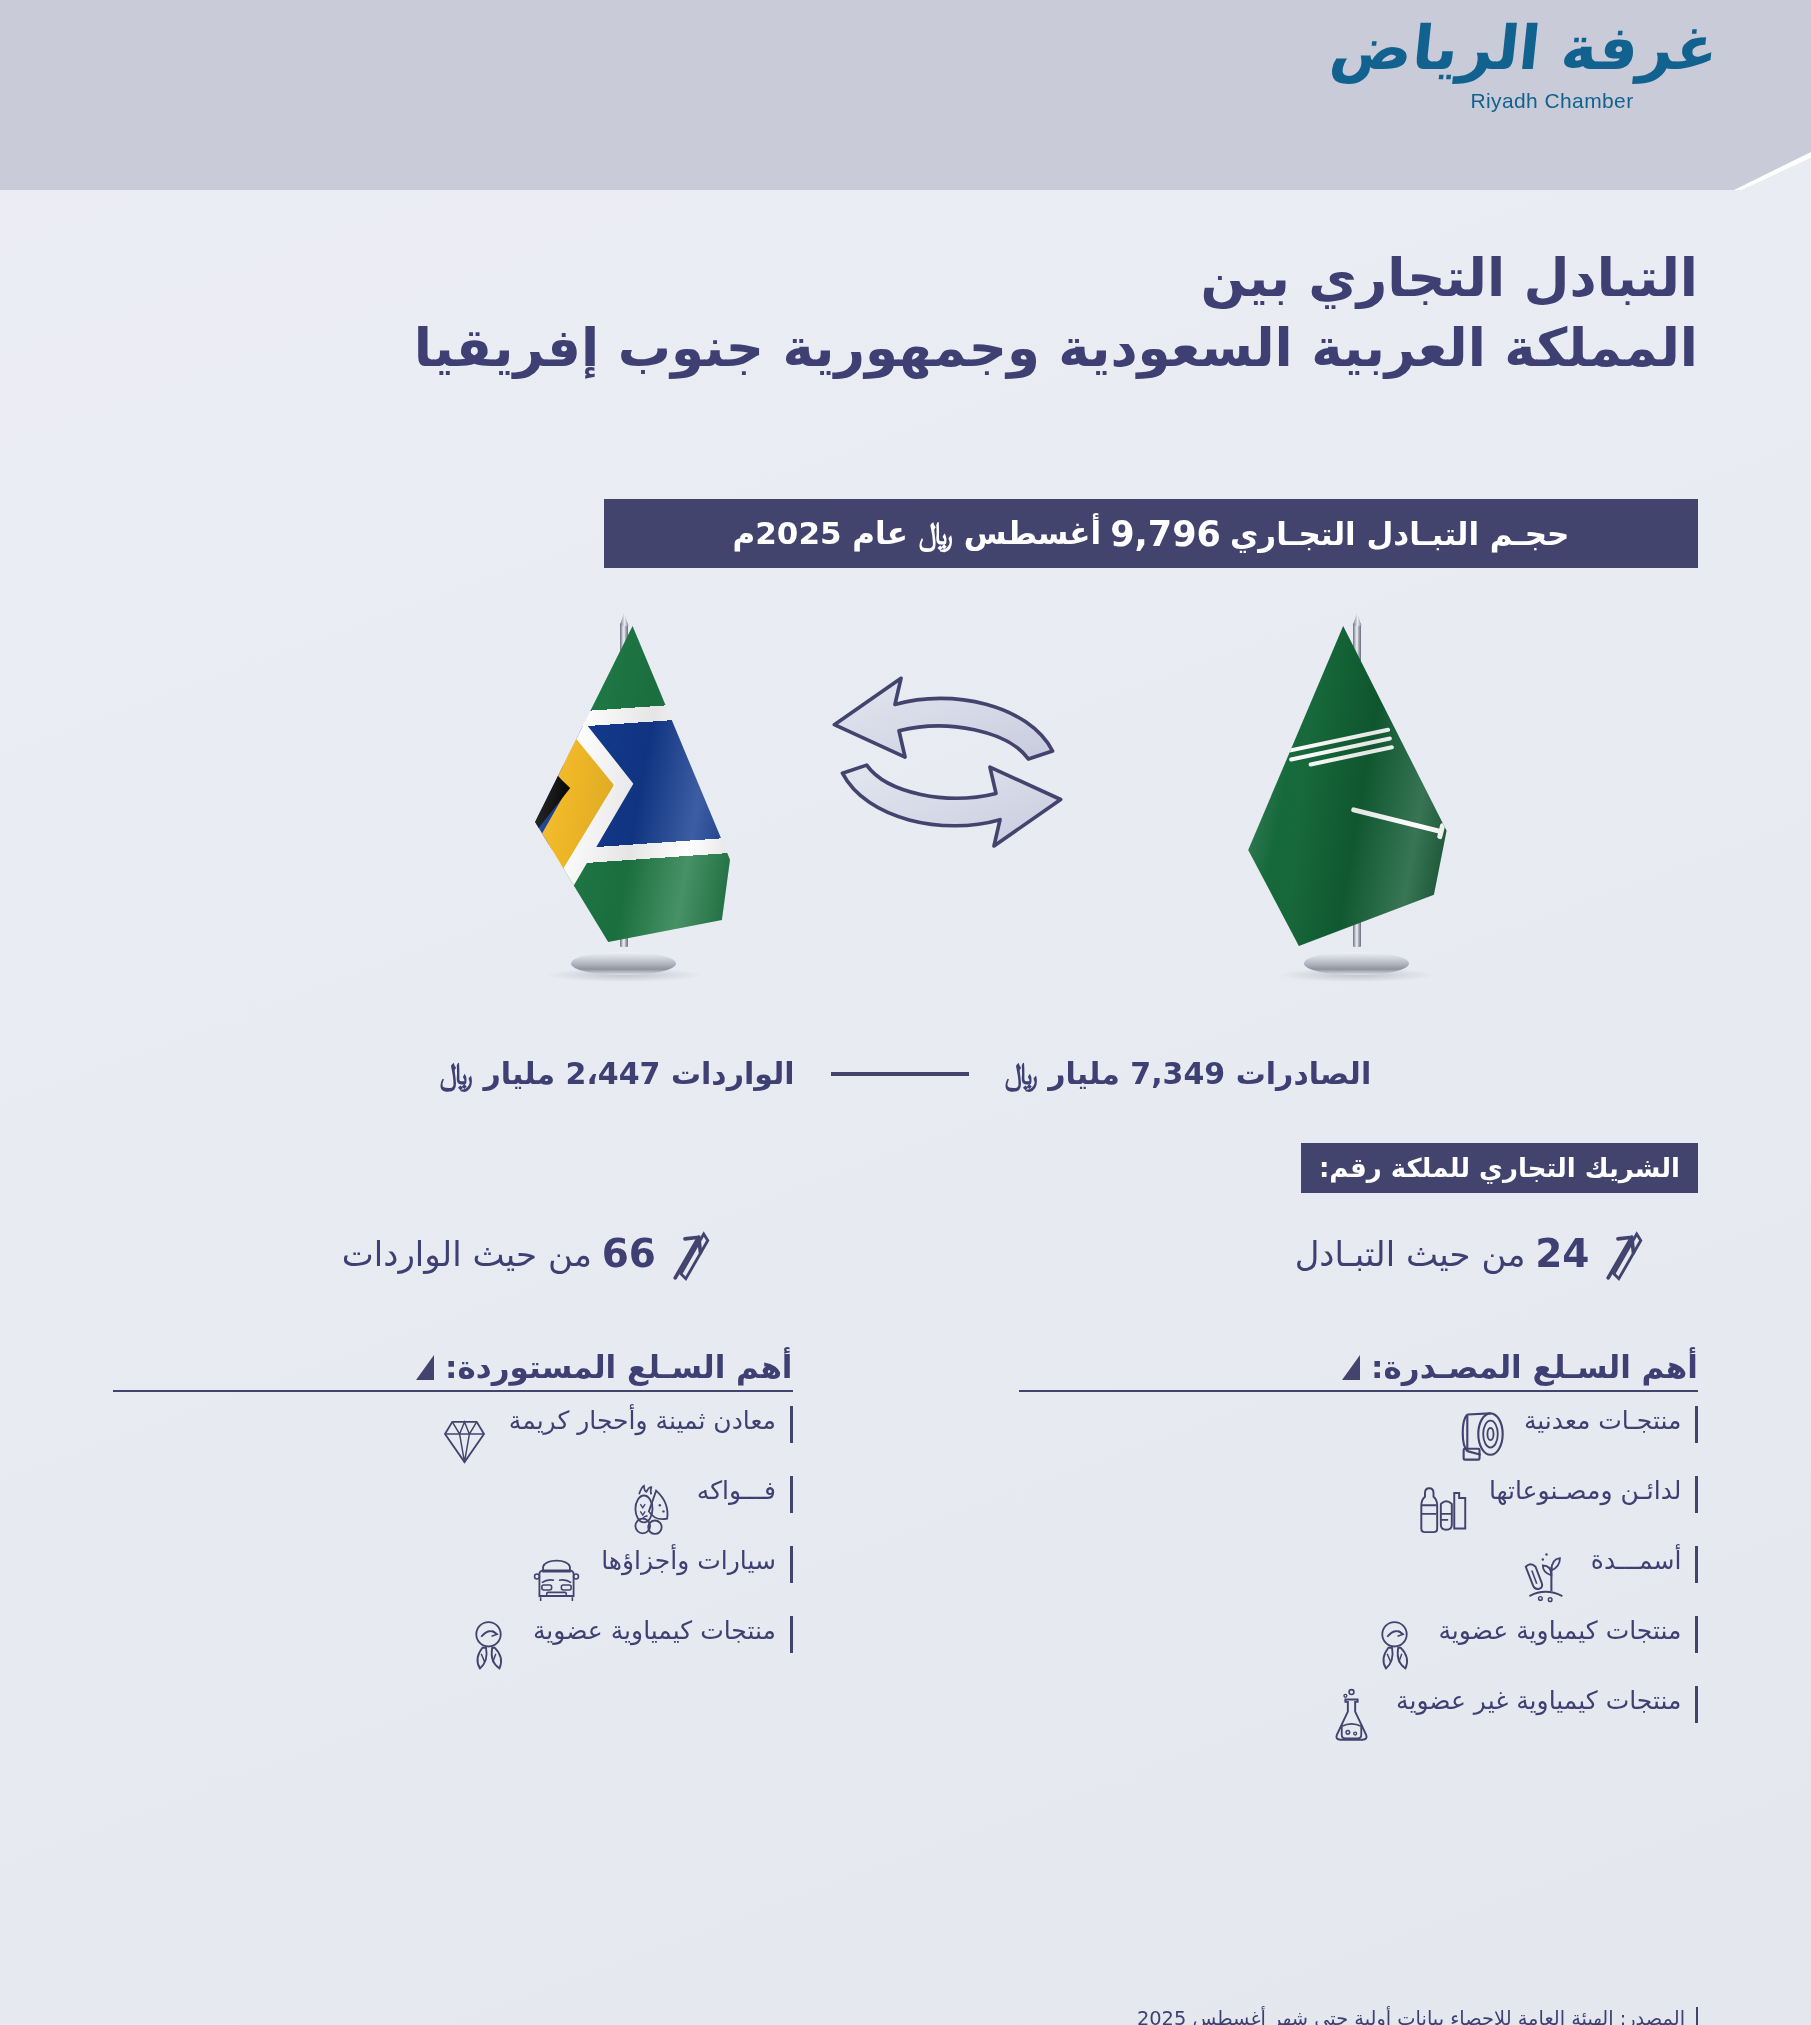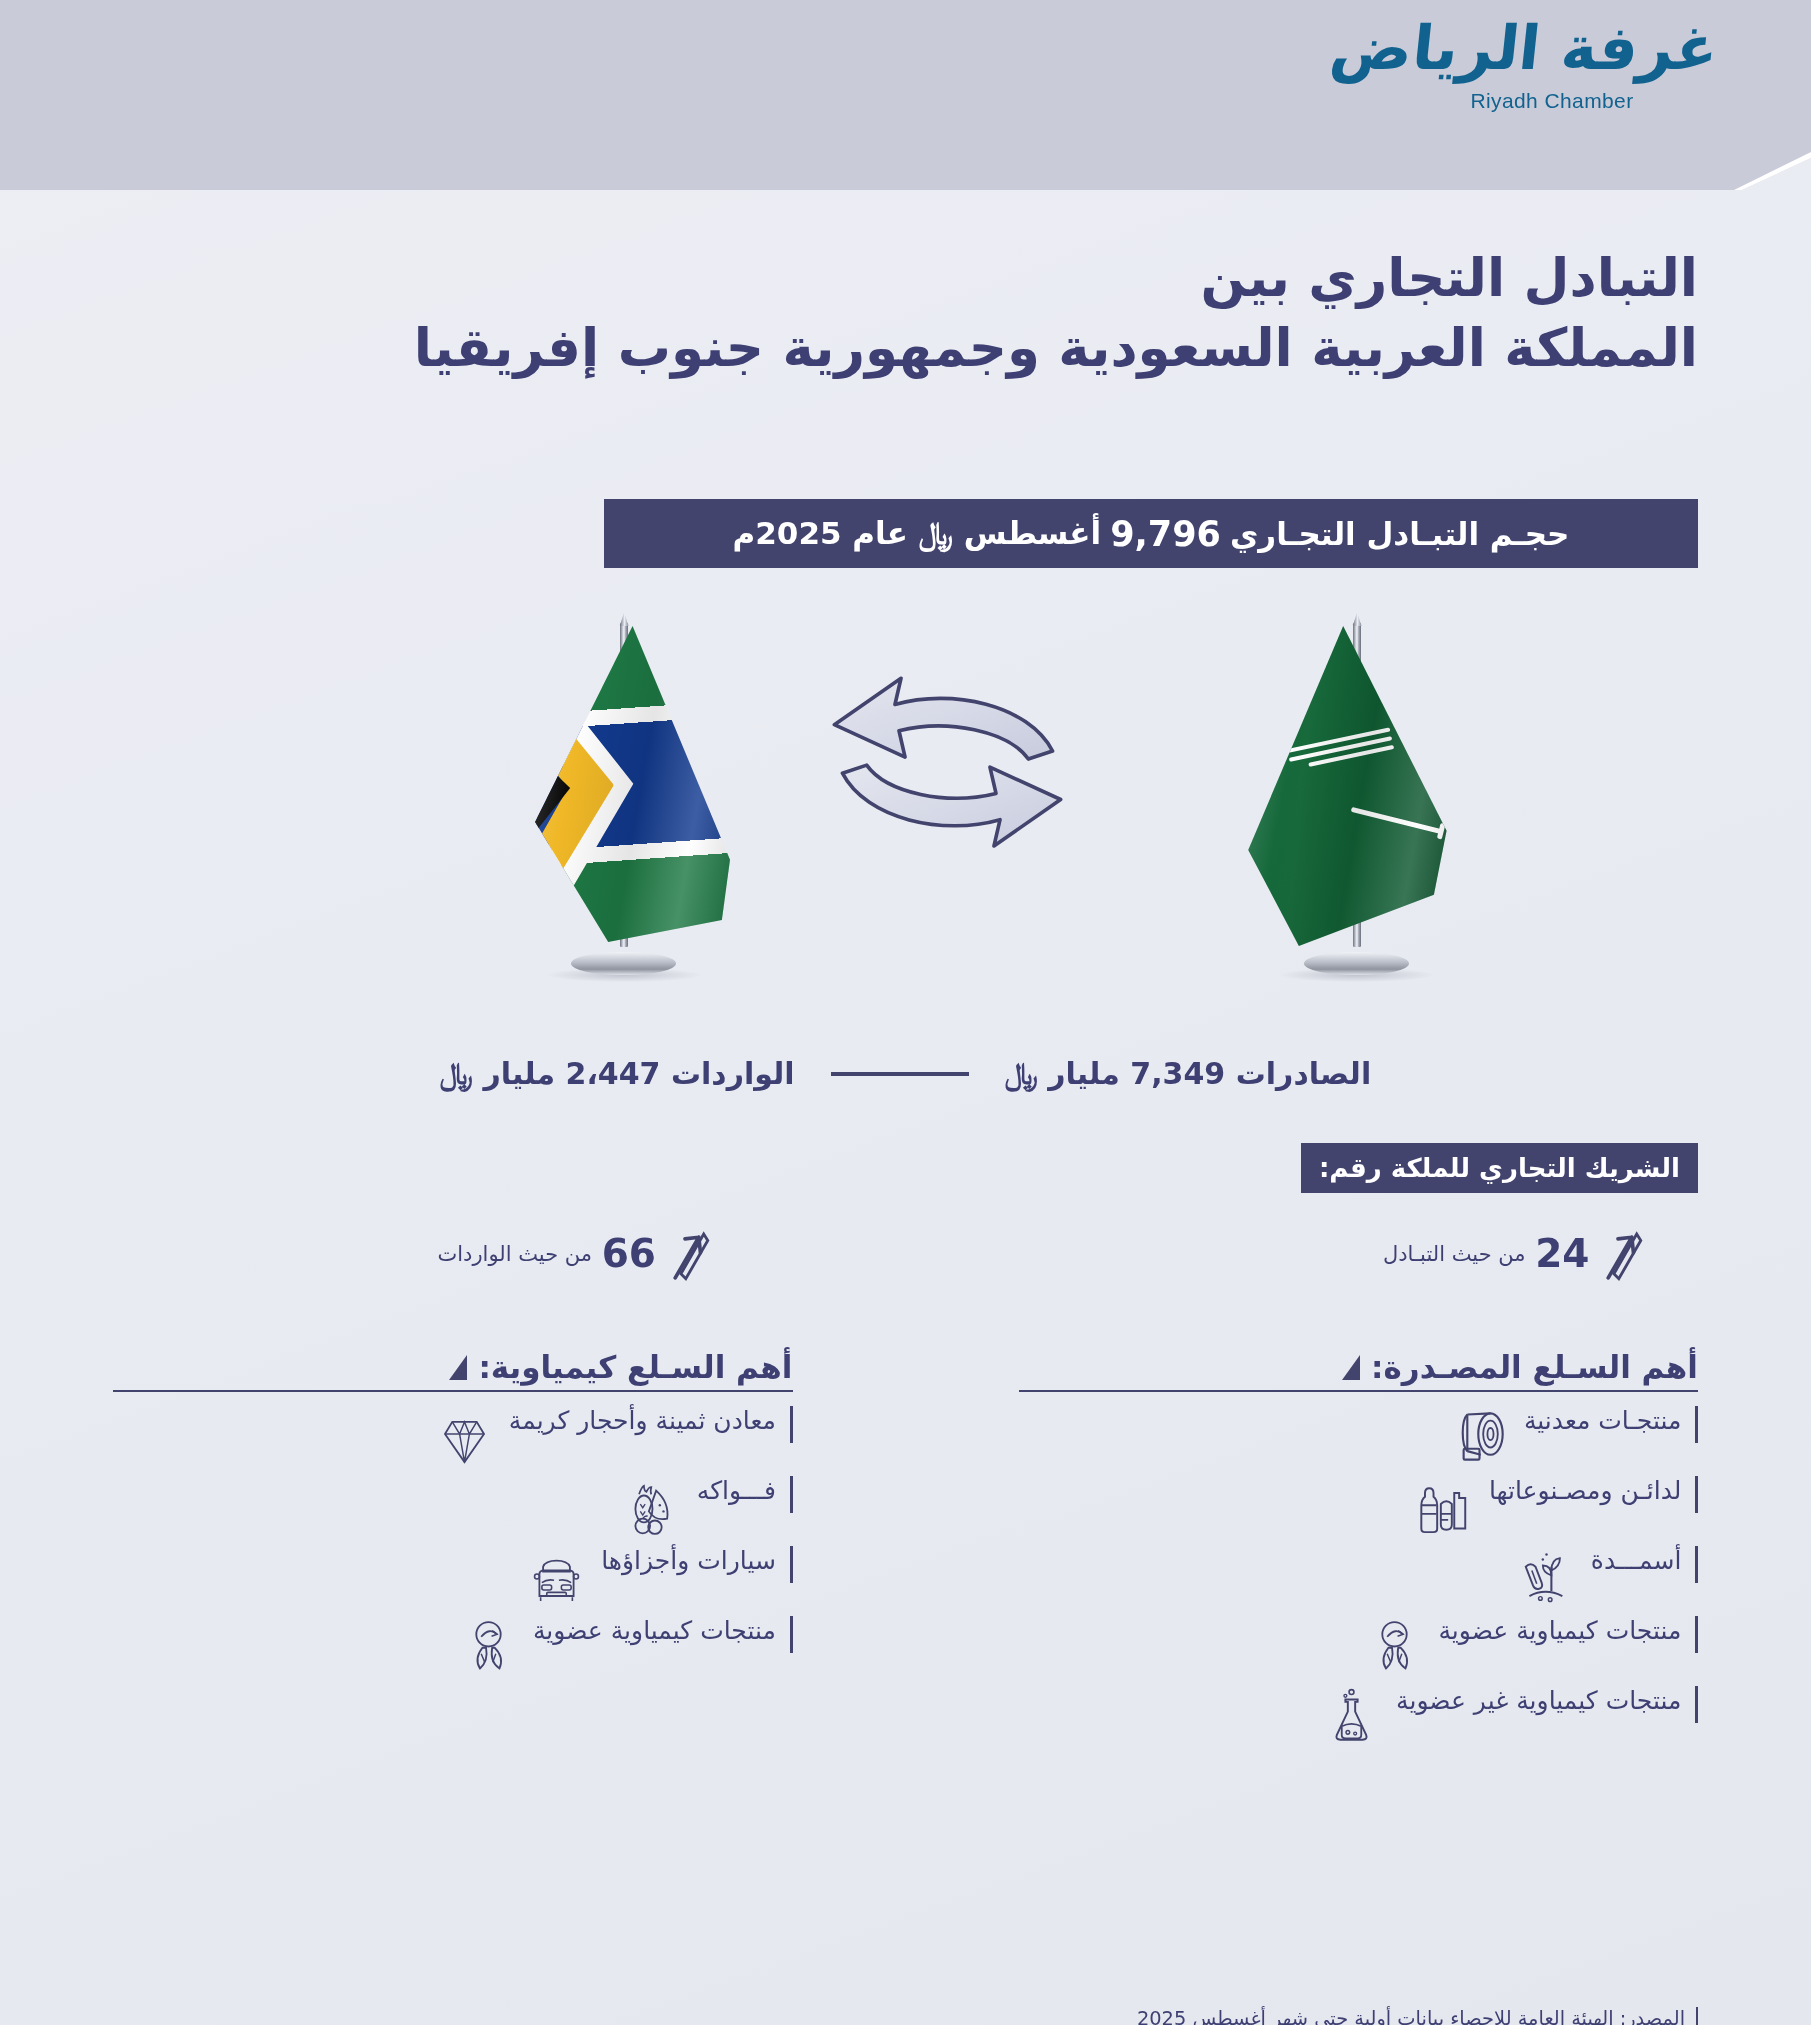--- a/index.html
+++ b/index.html
@@ -206,21 +206,21 @@
     position:absolute; top:1219px; left:0; width:1811px; height:69px;
     display:flex; direction:rtl;
   }
   .rank-col{ width:50%; display:flex; align-items:center; }
   .rank-col.exp{ justify-content:flex-start; padding-right:162px; }
   .rank-col.imp{ justify-content:flex-start; padding-right:190px; }
   .rank-arrow{
     width:49px; height:57px; flex:none; margin-left:10.5px;
   }
   .rank-num{ font-size:39px; font-weight:700; color:#3e3f72; margin-left:9.7px; }
-  .rank-txt{ font-size:21px; color:#3e3f72; white-space:nowrap; }
+  .rank-txt{ font-size:34px; color:#3e3f72; white-space:nowrap; }
 
   
   .goods{
     position:absolute; top:1349px; left:0; width:1811px;
     display:flex; direction:rtl;
   }
   .goods-col{ width:50%; padding:0 113px; }
   .goods-head{
     display:flex; align-items:center; justify-content:flex-start;
     gap:11.3px; padding-bottom:4.9px;
@@ -433,21 +433,21 @@
           <circle cx="44" cy="76" r="3" fill="none" stroke="#43446e" stroke-width="2.4"></circle>
           <circle cx="56" cy="78" r="2.4" fill="none" stroke="#43446e" stroke-width="2.2"></circle>
           <circle cx="50" cy="10" r="4" fill="none" stroke="#43446e" stroke-width="2.6"></circle>
           <circle cx="40" cy="16" r="2.4" fill="none" stroke="#43446e" stroke-width="2.2"></circle>
         </svg>
       </div>
     </div>
 
     <div class="goods-col">
       <div class="goods-head">
-        <h3>أهم السـلع كيمياوية:</h3>
+        <h3>أهم السـلع المستوردة:</h3>
         <div class="tri"></div>
       </div>
       <div class="goods-rule"></div>
 
       <div class="good-item">
         <div class="good-bar"></div>
         <div class="good-label">معادن ثمينة وأحجار كريمة</div>
         <svg class="good-icon" viewBox="0 0 100 100">
           <path d="M 30 26 L 70 26 L 82 46 L 50 92 L 18 46 Z" fill="none" stroke="#43446e" stroke-width="3"></path>
           <path d="M 18 46 L 82 46" stroke="#43446e" stroke-width="2.6"></path>

